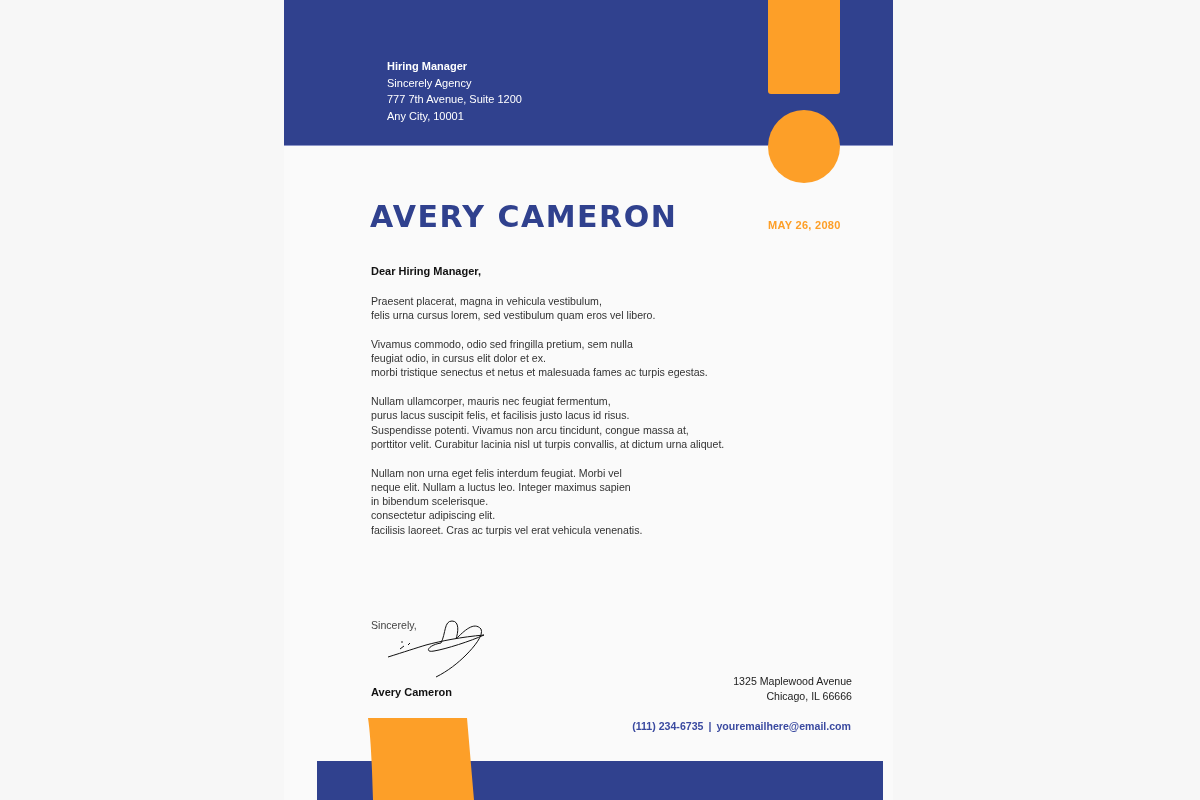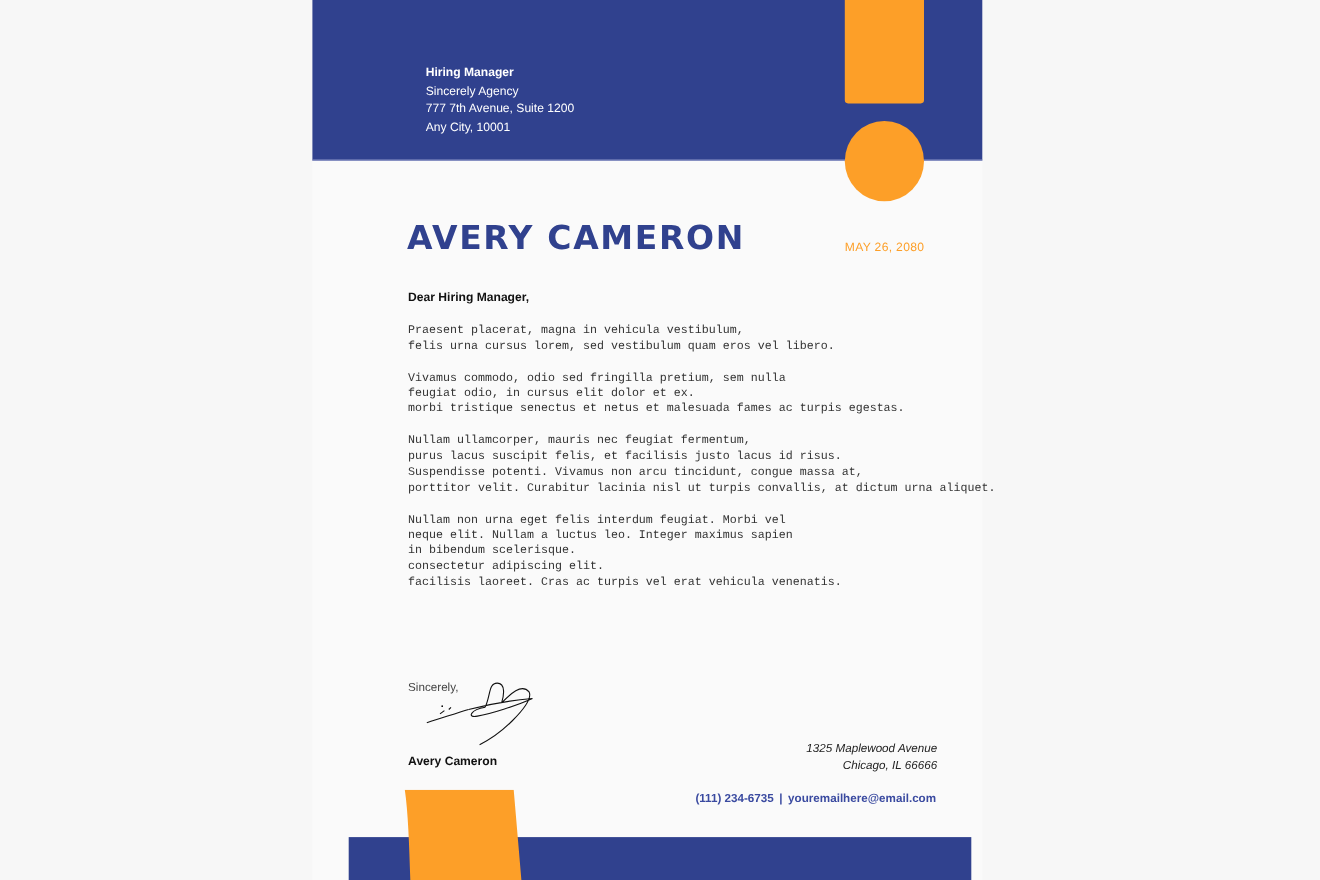--- a/index.html
+++ b/index.html
@@ -32,47 +32,47 @@
     }
     .recipient .r-name { font-weight: bold; }
     .sender-name {
       position: absolute; left: 370px; top: 199px;
       font-family: "DejaVu Sans", sans-serif;
       font-weight: bold; font-size: 30px; letter-spacing: 1.5px;
       color: #30418e;
     }
     .date {
       position: absolute; left: 768px; top: 219px;
-      font-weight: normal; font-size: 11px; color: #fd9f28;
+      font-weight: bold; font-size: 11px; color: #fd9f28;
       letter-spacing: 0.3px;
     }
     .salutation {
       position: absolute; left: 371px; top: 265px;
       font-weight: bold; font-size: 11px; color: #111;
     }
     .body-text {
       position: absolute; left: 371px; top: 294px; width: 420px;
       font-size: 10.6px; line-height: 14.3px; color: #333;
     }
-    .body-text p { margin: 0 0 14.3px 0; font-family: Liberation Mono, monospace; }
+    .body-text p { margin: 0 0 14.3px 0; }
     .body-text .line { display: block; white-space: nowrap; }
     .closing {
       position: absolute; left: 371px; top: 619px;
       font-size: 10.6px; color: #444;
     }
     .signature {
       position: absolute; left: 386px; top: 615px; width: 105px; height: 65px;
     }
     .signer {
       position: absolute; left: 371px; top: 686px;
       font-weight: bold; font-size: 11px; color: #111;
     }
     .sender-address {
       position: absolute; right: 348px; top: 674px; text-align: right;
-      font-size: 10.6px; line-height: 15px; color: #222; font-style: italic;
+      font-size: 10.6px; line-height: 15px; color: #222;
     }
     .contact {
       position: absolute; right: 349px; top: 720px;
       font-weight: bold; font-size: 10.6px; color: #3a4aa0;
     }
     .contact .sep { margin: 0 5px; }
     .footer-band {
       position: absolute; left: 317px; top: 761px; width: 566px; height: 39px;
       background: #30418e;
     }

